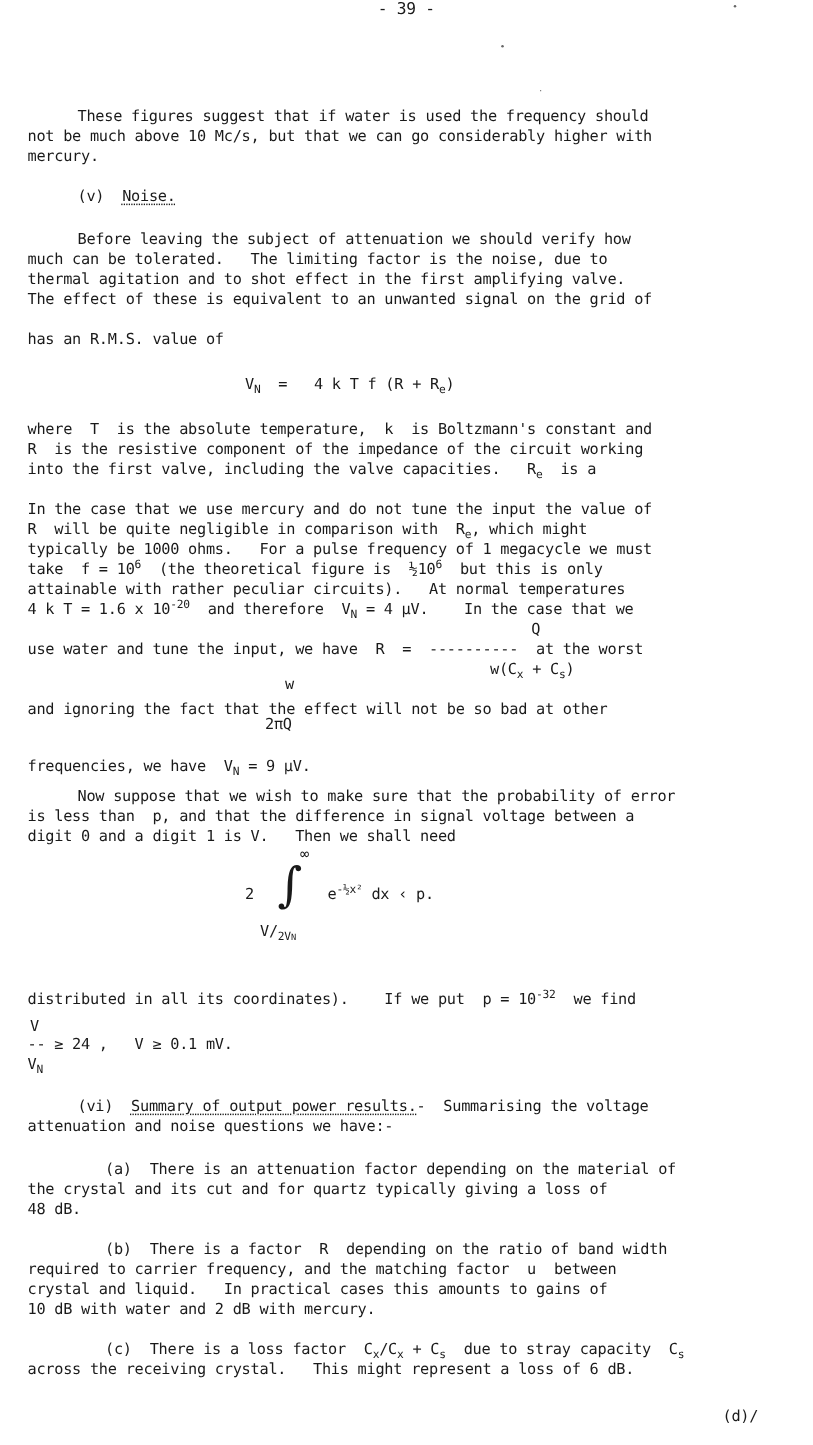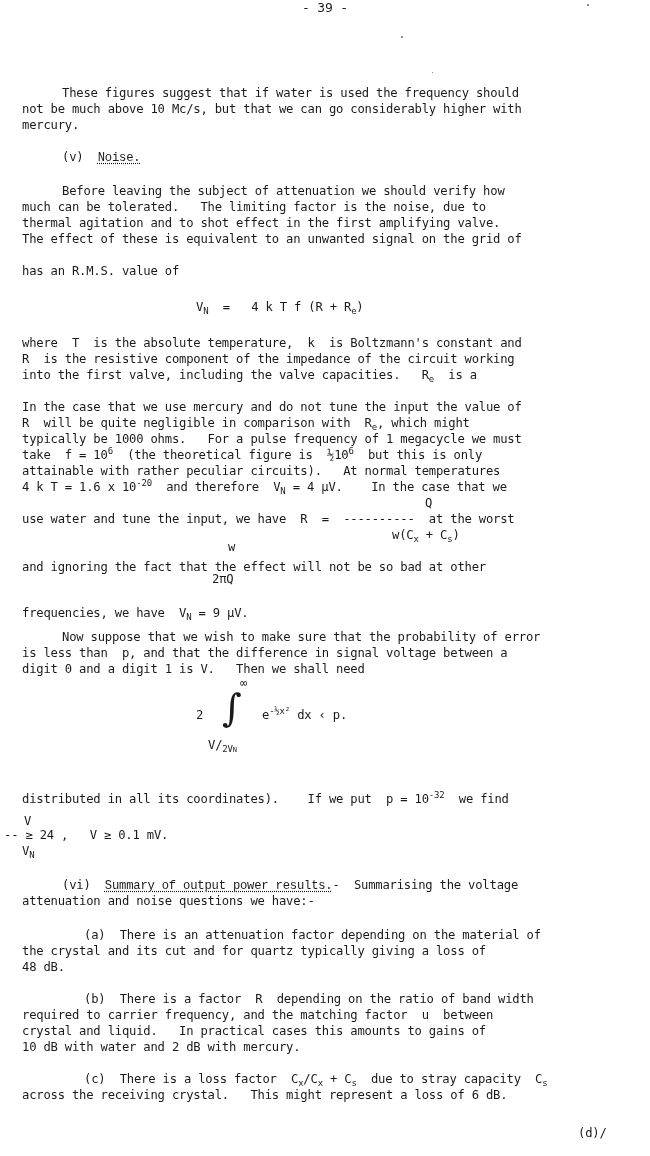--- a/index.html
+++ b/index.html
@@ -6,21 +6,21 @@
   body {
     width: 650px; height: 1156px; position: relative; overflow: hidden;
     font-family: "DejaVu Sans Mono", "Liberation Mono", monospace;
     font-size: 12.2px; color: #1a1a1a; line-height: 15px;
     letter-spacing: -0.2px;
   }
   .abs { position: absolute; white-space: pre; }
   .line { position: absolute; left: 22px; white-space: pre; }
   .ind { left: 62px; }
   .page-num { left: 0; width: 650px; text-align: center; top: 34px; white-space: pre; font-size: 13px; }
-  .u { text-decoration: underline; text-decoration-style: dotted; text-underline-offset: 2px; font-family: Liberation Mono, monospace; }
+  .u { text-decoration: underline; text-decoration-style: dotted; text-underline-offset: 2px; }
   sub { font-size: 9px; vertical-align: -3px; line-height: 0; }
   sup { font-size: 9px; vertical-align: 5px; line-height: 0; }
   .speck { position: absolute; width: 2px; height: 2px; background: #666; border-radius: 1px; }
   .integral { position: absolute; font-size: 38px; line-height: 40px; font-family: "DejaVu Serif", serif; }
 </style>
 </head>
 <body>
 
 <div>
 
@@ -69,21 +69,21 @@
     <div class="integral" style="left:222px;top:688px">∫</div>
     <div class="abs" style="left:240px;top:676px">∞</div>
     <div class="abs" style="left:262px;top:708px"><span>e</span><sup>-½x²</sup><span> dx ‹ p.</span></div>
     <div class="abs" style="left:208px;top:738px"><span>V/</span><sub><span>2V</span><span style="font-size:7px">N</span></sub></div>
   </div>
 
   <div class="line" style="top:792px"><span>distributed in all its coordinates).    If we put  p = 10</span><sup>-32</sup><span>  we find</span></div>
 
   <div>
     <div class="abs" style="left:24px;top:814px">V</div>
-    <div class="abs" style="left:4px;top:828px">-- ≥ 24 ,   V ≥ 0.1 mV.</div>
+    <div class="abs" style="left:22px;top:828px">-- ≥ 24 ,   V ≥ 0.1 mV.</div>
     <div class="abs" style="left:22px;top:844px"><span>V</span><sub>N</sub></div>
   </div>
 
   <div class="abs" style="left:62px;top:878px"><span>(vi)</span>  <span class="u">Summary of output power results.</span><span>-  Summarising the voltage</span></div>
   <div class="line" style="top:894px">attenuation and noise questions we have:-</div>
 
   <div>
     <div class="abs" style="left:84px;top:928px"><span>(a)</span>  <span>There is an attenuation factor depending on the material of</span></div>
     <div class="line" style="top:944px">the crystal and its cut and for quartz typically giving a loss of</div>
     <div class="line" style="top:960px">48 dB.</div>

